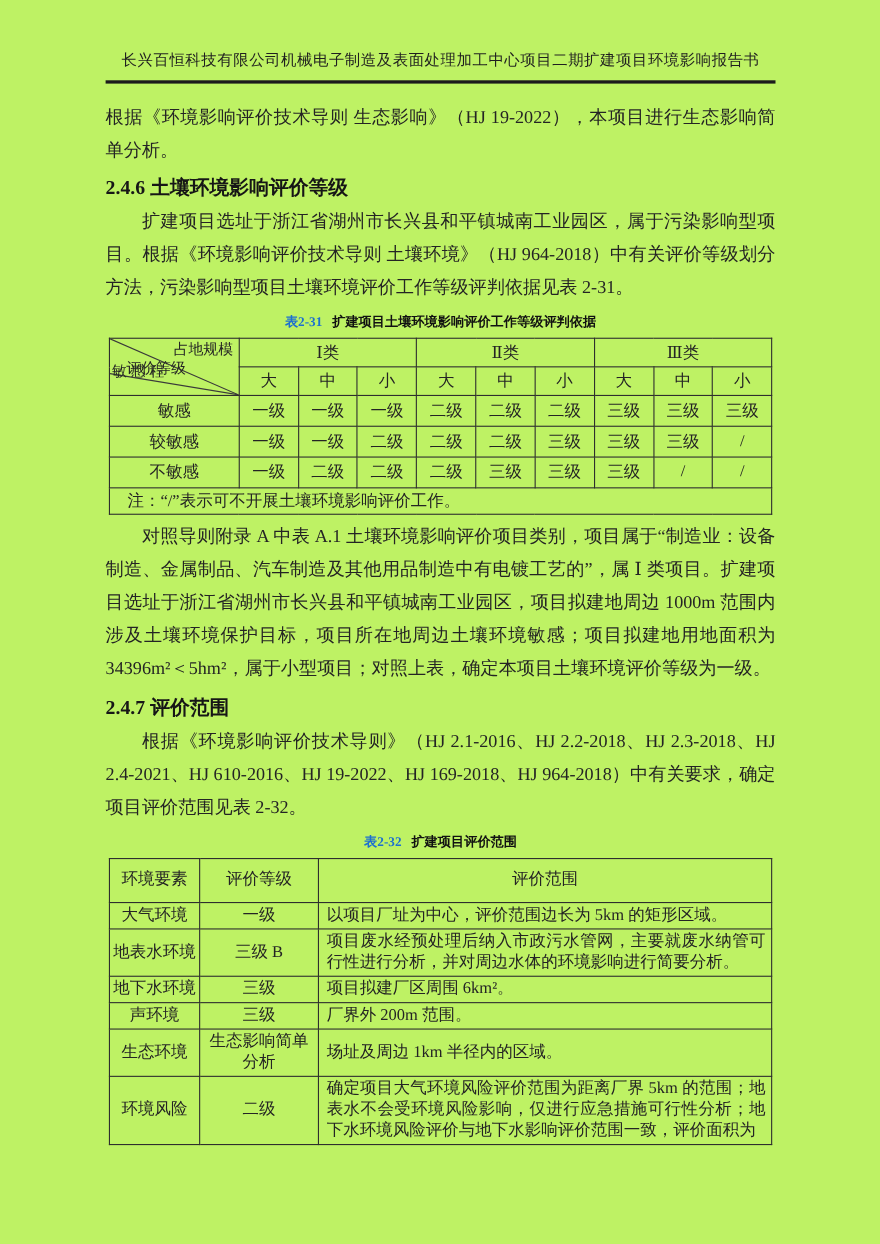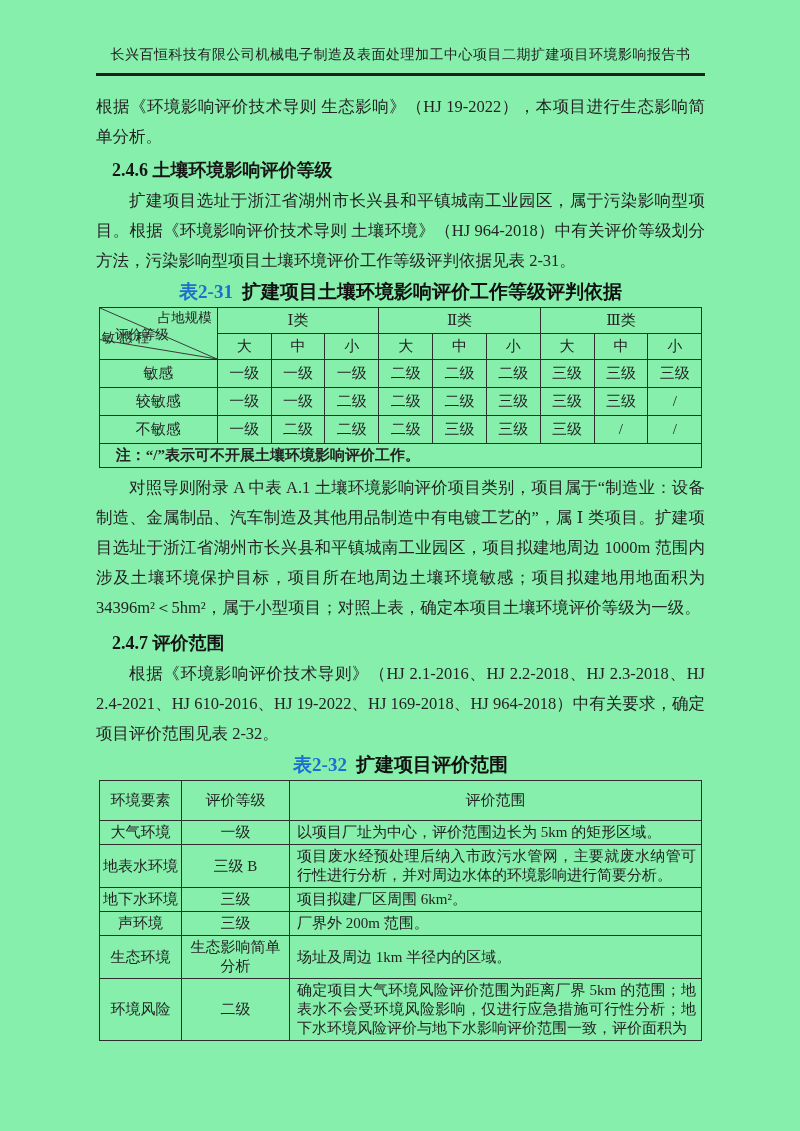--- a/index.html
+++ b/index.html
@@ -1,21 +1,21 @@
 <!DOCTYPE html>
 <html><head>
 <meta charset="utf-8">
 <style>
   * { margin: 0; padding: 0; box-sizing: border-box; }
   html, body { background: #ffffff; }
   .page {
     position: relative;
     width: 800px;
     height: 1131px;
-    background: #86efac;
+    background: #bef264;
     font-family: "Liberation Serif", "DejaVu Serif", serif;
     color: #222222;
     overflow: hidden;
   }
   .content { padding: 46px 95px 0 96px; }
 
   
   .doc-header { border-bottom: 3px solid #1c1c1c; padding-bottom: 9px; margin-bottom: 16px; }
   .doc-header-title {
     text-align: center;
@@ -30,48 +30,48 @@
     font-size: 16.5px;
     line-height: 30px;
     text-align: justify;
     color: #242424;
   }
   .para.indent { text-indent: 2em; }
   .section-heading {
     font-size: 18px;
     font-weight: bold;
     color: #161616;
-    margin: 5px 0 3px 16px;
+    margin: 5px 0 3px 0;
     line-height: 26px;
   }
 
   
   .table-caption {
     text-align: center;
     font-weight: bold;
-    font-size: 19px;
+    font-size: 12px;
     margin: 4px 0 3px 0;
     line-height: 24px;
     color: #111111;
   }
   .caption-label { color: #1c6fd0; margin-right: 9px; }
 
   
   table { border-collapse: collapse; margin: 0 auto; width: 602px; table-layout: fixed; }
   td, th {
     border: 1px solid #2e2e2e;
     font-weight: normal;
     text-align: center;
     vertical-align: middle;
     color: #242424;
   }
   table.t31 { font-size: 15px; }
   table.t31 td { height: 28px; padding: 0 1px; }
   table.t31 tr.hdr td { height: 26px; }
-  table.t31 td.note-cell { text-align: left; padding: 2px 20px 2px 16px; height: 24px; font-size: 15px; font-weight: bold; }
+  table.t31 td.note-cell { text-align: left; padding: 2px 20px 2px 16px; height: 24px; font-size: 15px; }
 
   
   td.corner { position: relative; padding: 0; }
   .corner-svg { position: absolute; inset: 0; width: 100%; height: 100%; }
   .corner-label { position: absolute; font-size: 13.5px; white-space: nowrap; color: #242424; }
   .corner-top { top: 1px; right: 5px; }
   .corner-mid { top: 18px; left: 15px; }
   .corner-bot { bottom: 12px; left: 2px; }
 
   table.t32 { font-size: 15px; line-height: 19px; }

